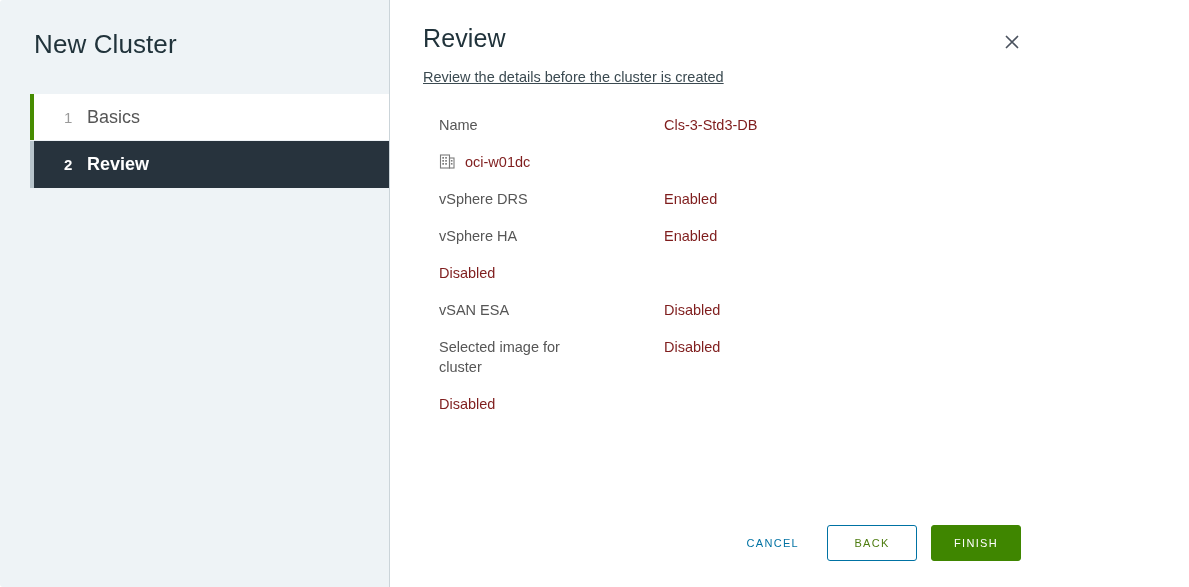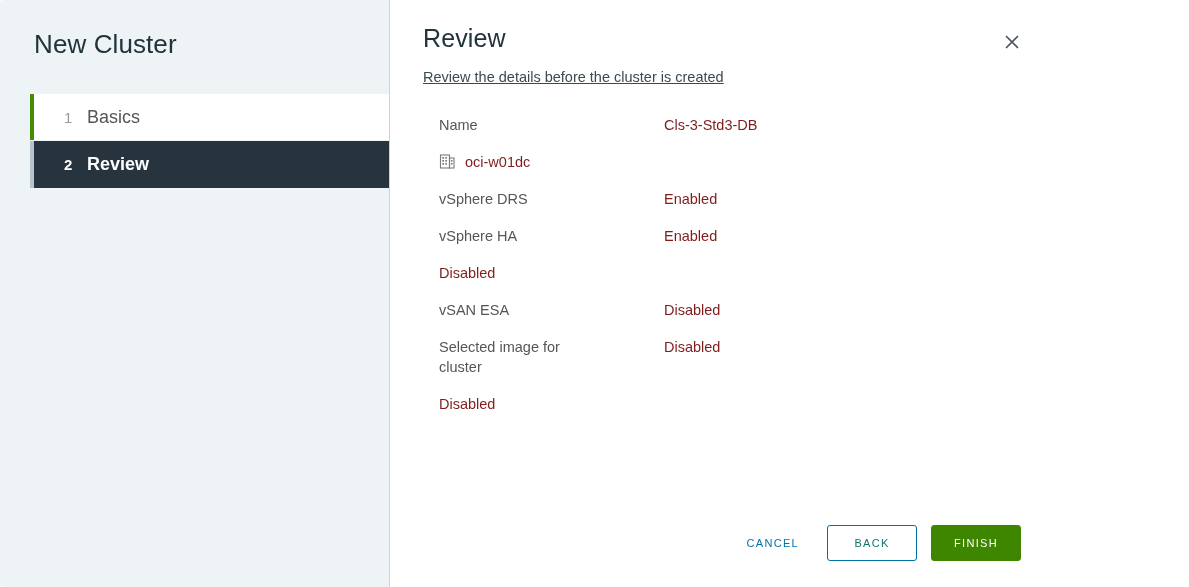--- a/index.html
+++ b/index.html
@@ -192,21 +192,21 @@
   .btn-link {
     background: transparent;
     border: none;
     color: #0072a3;
     padding: 0 16px;
     height: 36px;
   }
   .btn-outline {
     background: #ffffff;
     border: 1px solid #0072a3;
-    color: #0f766e;
+    color: #4d7c0f;
     min-width: 90px;
     padding: 0 18px;
     margin-left: 12px;
   }
   .btn-primary {
     background: #3f8600;
     border: 1px solid #3f8600;
     color: #ffffff;
     min-width: 90px;
     padding: 0 18px;

